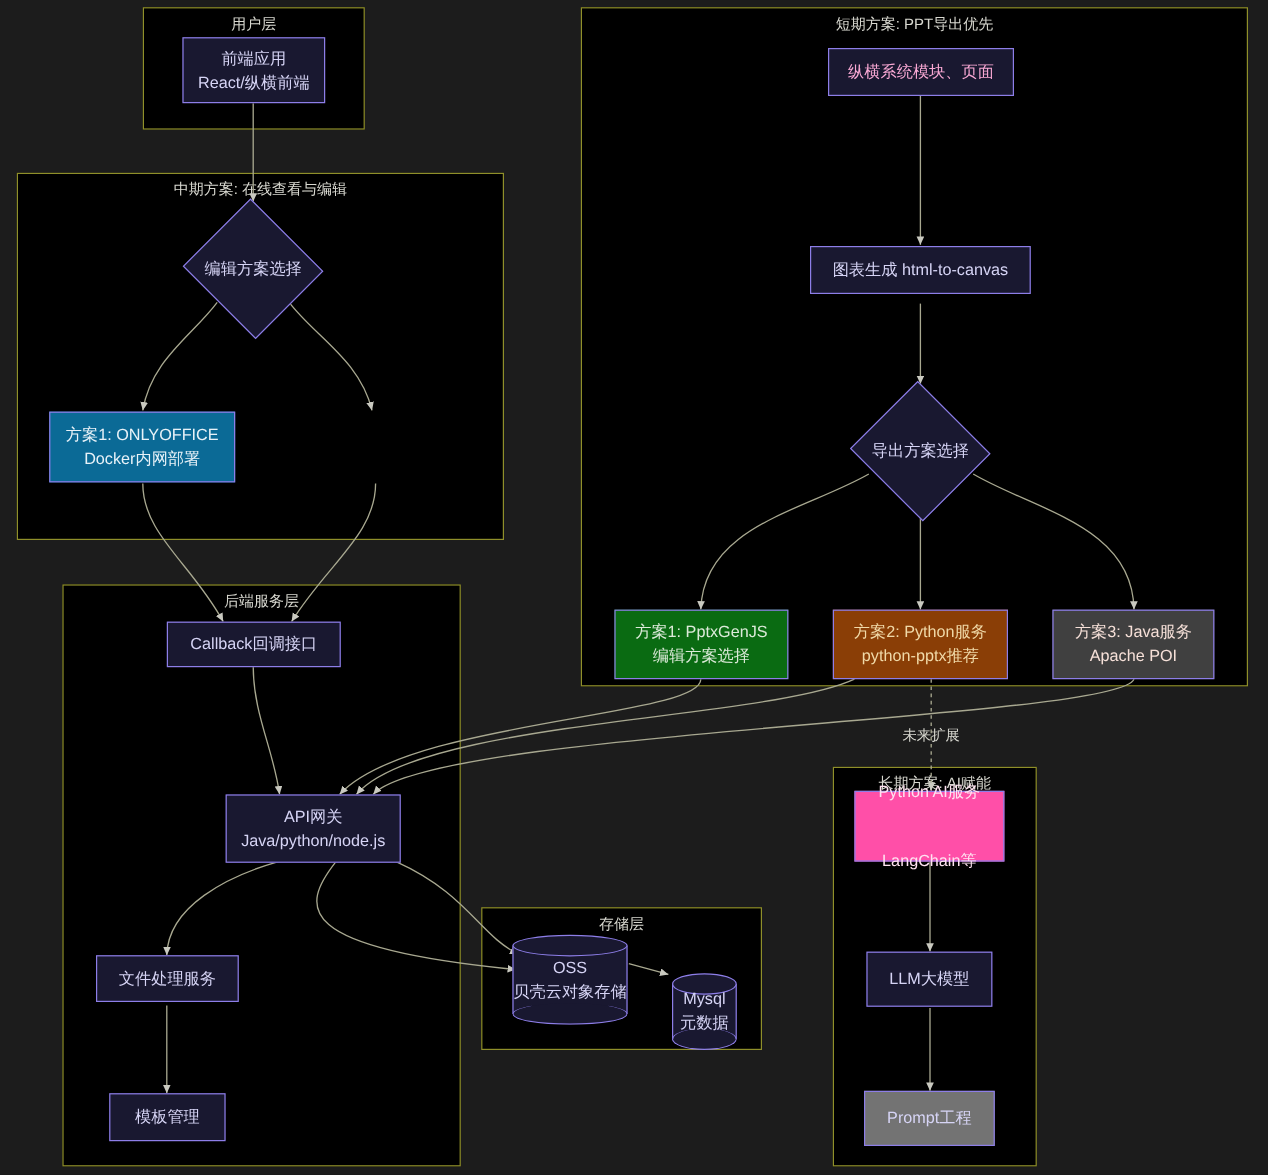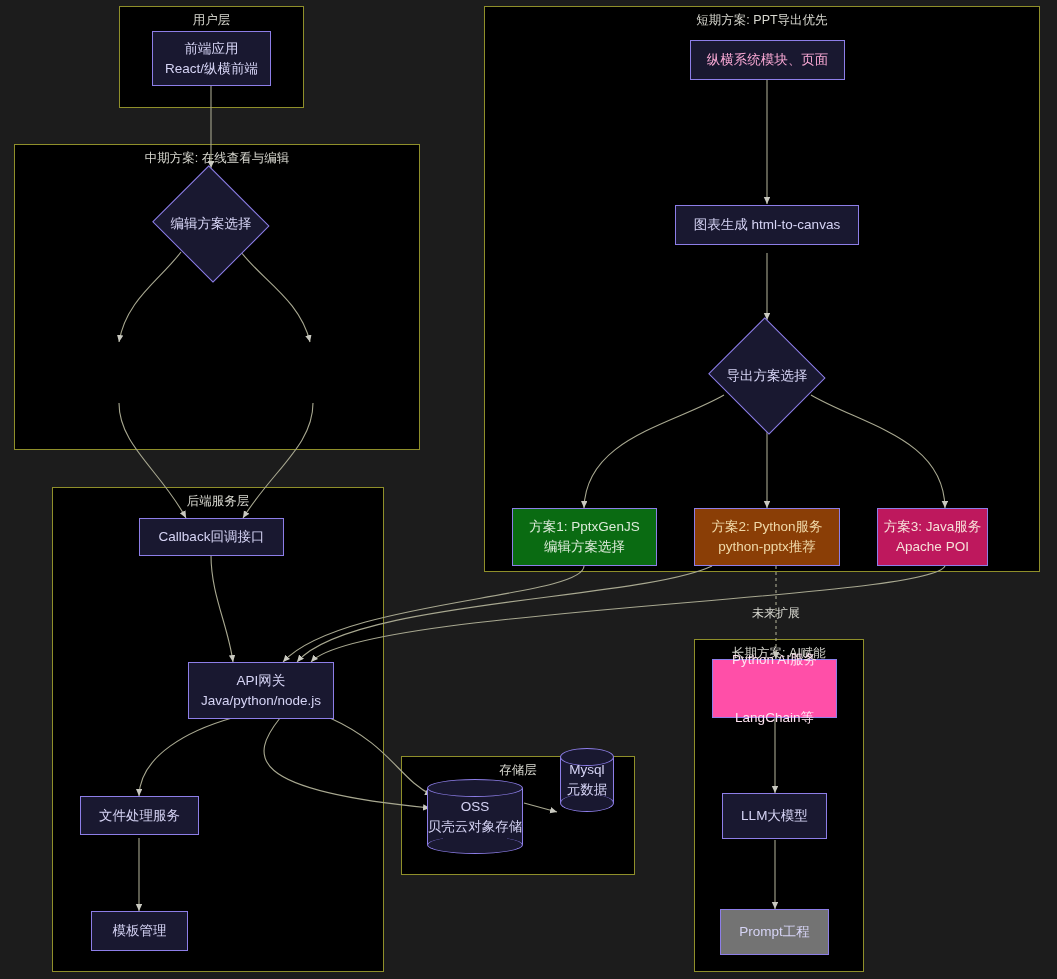--- a/index.html
+++ b/index.html
@@ -219,20 +219,24 @@
   <div class="node" style="left:152px; top:31px; width:119px; height:55px; background:#191830; border-color:#8d7ee8; color:#d6d4f5;">
     <span>前端应用</span>
     <span class="l2">React/纵横前端</span>
   </div>
 
   <div class="diamond" style="left:150px; top:167px; width:122px; height:113px;">
     <div class="dshape"></div>
     <div class="dtext">编辑方案选择</div>
   </div>
 
+  <div class="node" style="left:41px; top:343px; width:155px; height:59px; background:#0b6a96; border-color:#8d7ee8; color:#e8f2f8;">
+    <span>方案1: ONLYOFFICE</span>
+    <span class="l2">Docker内网部署</span>
+  </div>
 
 
   <div class="node" style="left:690px; top:40px; width:155px; height:40px; background:#191830; border-color:#8d7ee8; color:#f9a8d4;">
     <span>纵横系统模块、页面</span>
   </div>
 
   <div class="node" style="left:675px; top:205px; width:184px; height:40px; background:#191830; border-color:#8d7ee8; color:#d6d4f5;">
     <span>图表生成 html-to-canvas</span>
   </div>
 
@@ -244,21 +248,21 @@
   <div class="node" style="left:512px; top:508px; width:145px; height:58px; background:#0a6b12; border-color:#8d7ee8; color:#dcead9;">
     <span>方案1: PptxGenJS</span>
     <span class="l2">编辑方案选择</span>
   </div>
 
   <div class="node" style="left:694px; top:508px; width:146px; height:58px; background:#8a3e06; border-color:#8d7ee8; color:#f0d9a8;">
     <span>方案2: Python服务</span>
     <span class="l2">python-pptx推荐</span>
   </div>
 
-  <div class="node" style="left:877px; top:508px; width:111px; height:58px; background:#be185d; border-color:#8d7ee8; color:#f6e0d8;">
+  <div class="node" style="left:877px; top:508px; width:135px; height:58px; background:#404040; border-color:#8d7ee8; color:#f6e0d8;">
     <span>方案3: Java服务</span>
     <span class="l2">Apache POI</span>
   </div>
 
   <div class="node" style="left:139px; top:518px; width:145px; height:38px; background:#191830; border-color:#8d7ee8; color:#d6d4f5;">
     <span>Callback回调接口</span>
   </div>
 
   <div class="node" style="left:188px; top:662px; width:146px; height:57px; background:#191830; border-color:#8d7ee8; color:#d6d4f5;">
     <span>API网关</span>
@@ -276,21 +280,21 @@
   <div class="cyl" style="left:427px; top:779px; width:96px; height:75px;">
     <div class="body"></div>
     <div class="bot"></div>
     <div class="top"></div>
     <div class="ctext">
       <span>OSS</span>
       <span>贝壳云对象存储</span>
     </div>
   </div>
 
-  <div class="cyl" style="left:560px; top:748px; width:54px; height:64px;padding-left:32px;">
+  <div class="cyl" style="left:560px; top:811px; width:54px; height:64px;padding-left:32px;">
     <div class="body"></div>
     <div class="bot"></div>
     <div class="top"></div>
     <div class="ctext">
       <span>Mysql</span>
       <span>元数据</span>
     </div>
   </div>
 
   <div class="node" style="left:712px; top:659px; width:125px; height:59px; background:#ff4fa8; border-color:#8d7ee8; color:#ffe3f1;gap:38px;">

